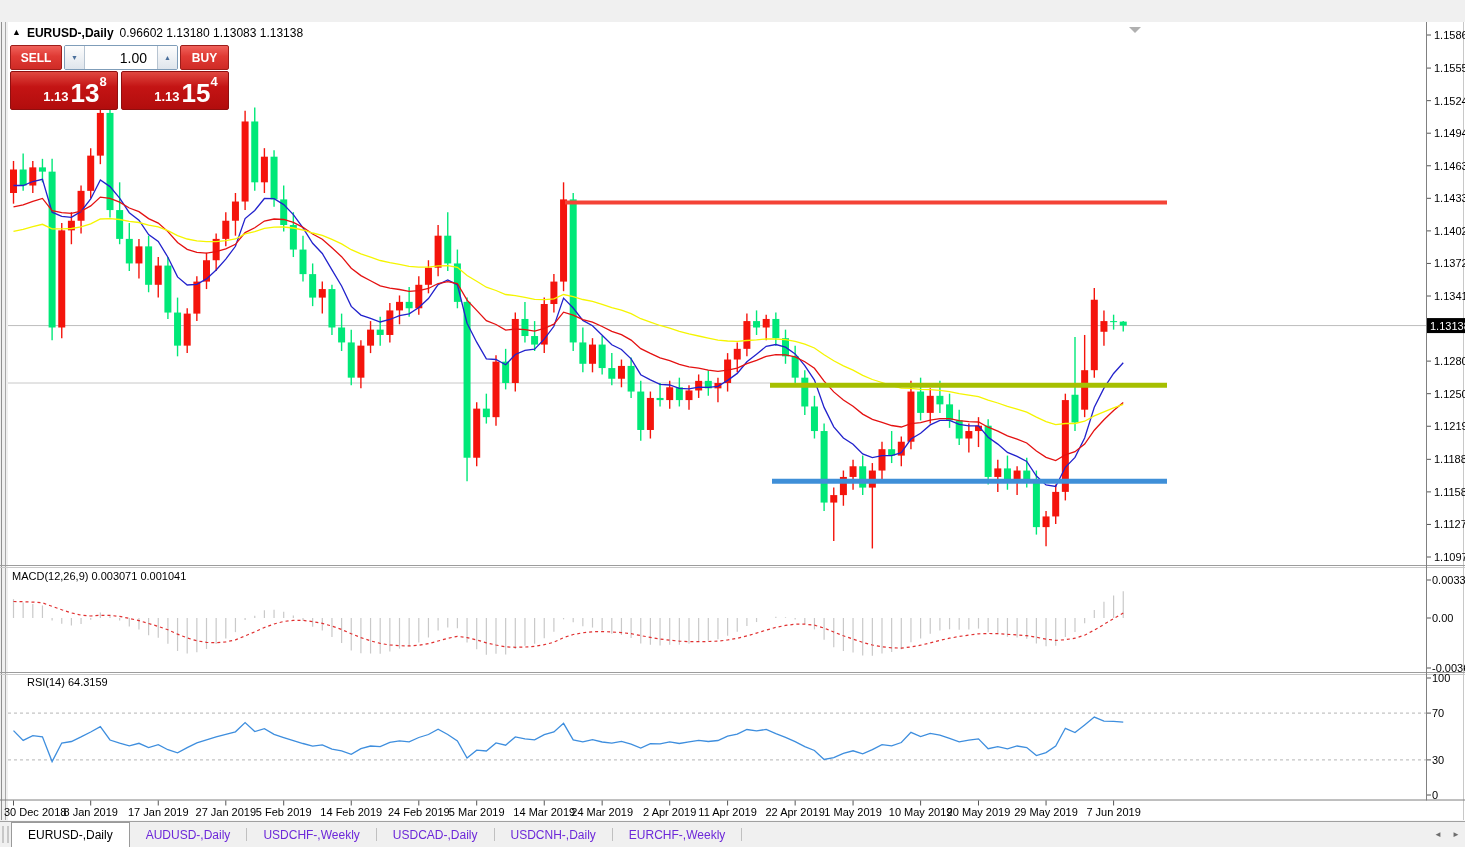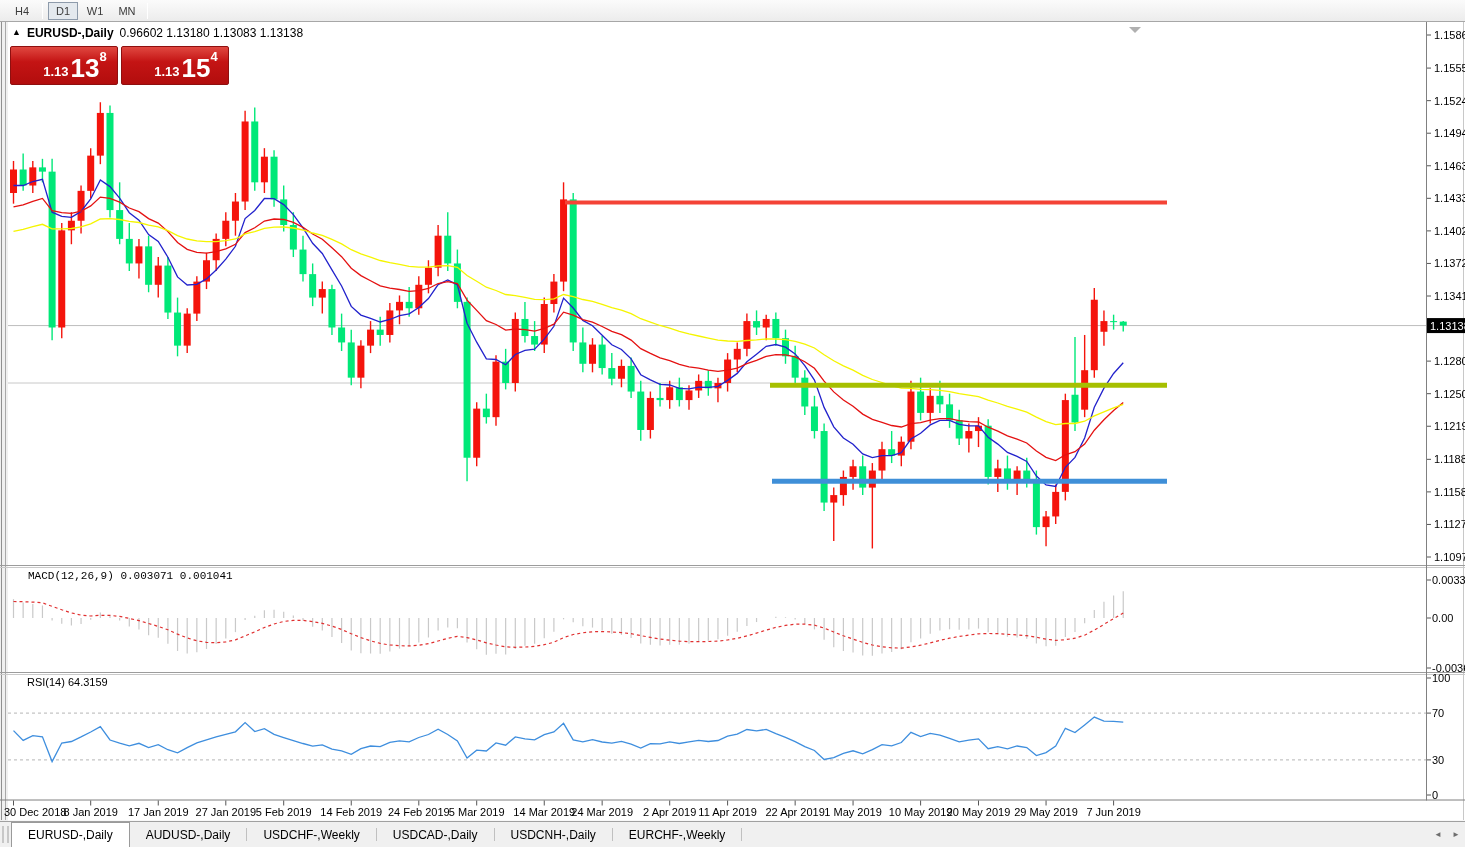--- a/index.html
+++ b/index.html
@@ -44,21 +44,21 @@
   .tp-price .big { font-size:26px; font-weight:bold; line-height:26px; }
   .tp-price .sup { font-size:13px; font-weight:bold; align-self:flex-start; margin-top:2px; }
 
   
   .pane-label { position:absolute; z-index:3; font-size:11px; color:#000; white-space:nowrap; }
 
   
   #tab-bar { position:absolute; left:0; top:821px; width:1465px; height:26px; background:#f0f0f0;
     border-top:1px solid #a0a0a0; display:flex; align-items:stretch; z-index:3; }
   #tab-grip { width:7px; border-right:2px solid #c7c7c7; margin:4px 2px; border-left:2px solid #c7c7c7; }
-  .tab { display:flex; align-items:center; padding:0 16px; font-size:12px; color:#000000; position:relative; cursor:pointer; }
+  .tab { display:flex; align-items:center; padding:0 16px; font-size:12px; color:#6d28d9; position:relative; cursor:pointer; }
   .tab.active { background:#fff; color:#000; border:1px solid #9a9a9a; border-bottom:none; margin-top:0px; z-index:2; }
   .tab-sep { width:1px; background:#c0c0c0; margin:6px 0; }
   #tab-spacer { flex:1; }
   .tab-scroll { width:18px; display:flex; align-items:center; justify-content:center;
     color:#6e6e6e; font-size:8px; cursor:pointer; }
 </style>
 </head>
 <body>
 
 <div id="stage">
@@ -517,51 +517,52 @@
       <line x1="920.6" y1="800.5" x2="920.6" y2="805.5" stroke="#555"></line>
       <text x="920.6" y="815.5" style="font-family:'Liberation Sans',sans-serif;font-size:11px;" fill="#000" text-anchor="middle">10 May 2019</text>
       <line x1="978.5" y1="800.5" x2="978.5" y2="805.5" stroke="#555"></line>
       <text x="978.5" y="815.5" style="font-family:'Liberation Sans',sans-serif;font-size:11px;" fill="#000" text-anchor="middle">20 May 2019</text>
       <line x1="1046.05" y1="800.5" x2="1046.05" y2="805.5" stroke="#555"></line>
       <text x="1046.05" y="815.5" style="font-family:'Liberation Sans',sans-serif;font-size:11px;" fill="#000" text-anchor="middle">29 May 2019</text>
       <line x1="1113.6000000000001" y1="800.5" x2="1113.6000000000001" y2="805.5" stroke="#555"></line>
       <text x="1113.6000000000001" y="815.5" style="font-family:'Liberation Sans',sans-serif;font-size:11px;" fill="#000" text-anchor="middle">7 Jun 2019</text>
     </svg>
 
-  <div id="tf-toolbar">
-    <div class="tf-btn">H4</div>
-    <div class="tf-sep"></div>
-    <div class="tf-btn active">D1</div>
-    <div class="tf-btn">W1</div>
-    <div class="tf-btn">MN</div>
-    <div class="tf-sep"></div>
-  </div>
 
   <div id="chart-title">
     <span class="collapse">▲</span>
     <span class="sym">EURUSD-,Daily</span>
     <span>0.96602 1.13180 1.13083 1.13138</span>
   </div>
 
   <div id="trade-panel">
+    <div id="tp-row1">
+      <div class="tp-btn">SELL</div>
+      <div id="tp-vol-wrap">
+        <div class="tp-spin">▼</div>
+        <div id="tp-volume">1.00</div>
+        <div class="tp-spin up">▲</div>
+      </div>
+      <div class="tp-btn buy">BUY</div>
+    </div>
     <div id="tp-row2">
       <div class="tp-price">
         <span class="small">1.13</span>
         <span class="big">13</span>
         <span class="sup">8</span>
       </div>
       <div class="tp-price">
         <span class="small">1.13</span>
         <span class="big">15</span>
         <span class="sup">4</span>
       </div>
     </div>
   </div>
 
-  <div class="pane-label" style="left:28px; top:570px;font-family:Liberation Mono, monospace;">MACD(12,26,9) 0.003071 0.001041</div>
+  <div class="pane-label" style="left:12px; top:570px;">MACD(12,26,9) 0.003071 0.001041</div>
   <div class="pane-label" style="left:27px; top:676px;">RSI(14) 64.3159</div>
 
   <div id="tab-bar">
     <div id="tab-grip"></div>
     <div class="tab active">EURUSD-,Daily</div>
     <div class="tab">AUDUSD-,Daily</div>
     <div class="tab-sep"></div>
     <div class="tab">USDCHF-,Weekly</div>
     <div class="tab-sep"></div>
     <div class="tab">USDCAD-,Daily</div>

